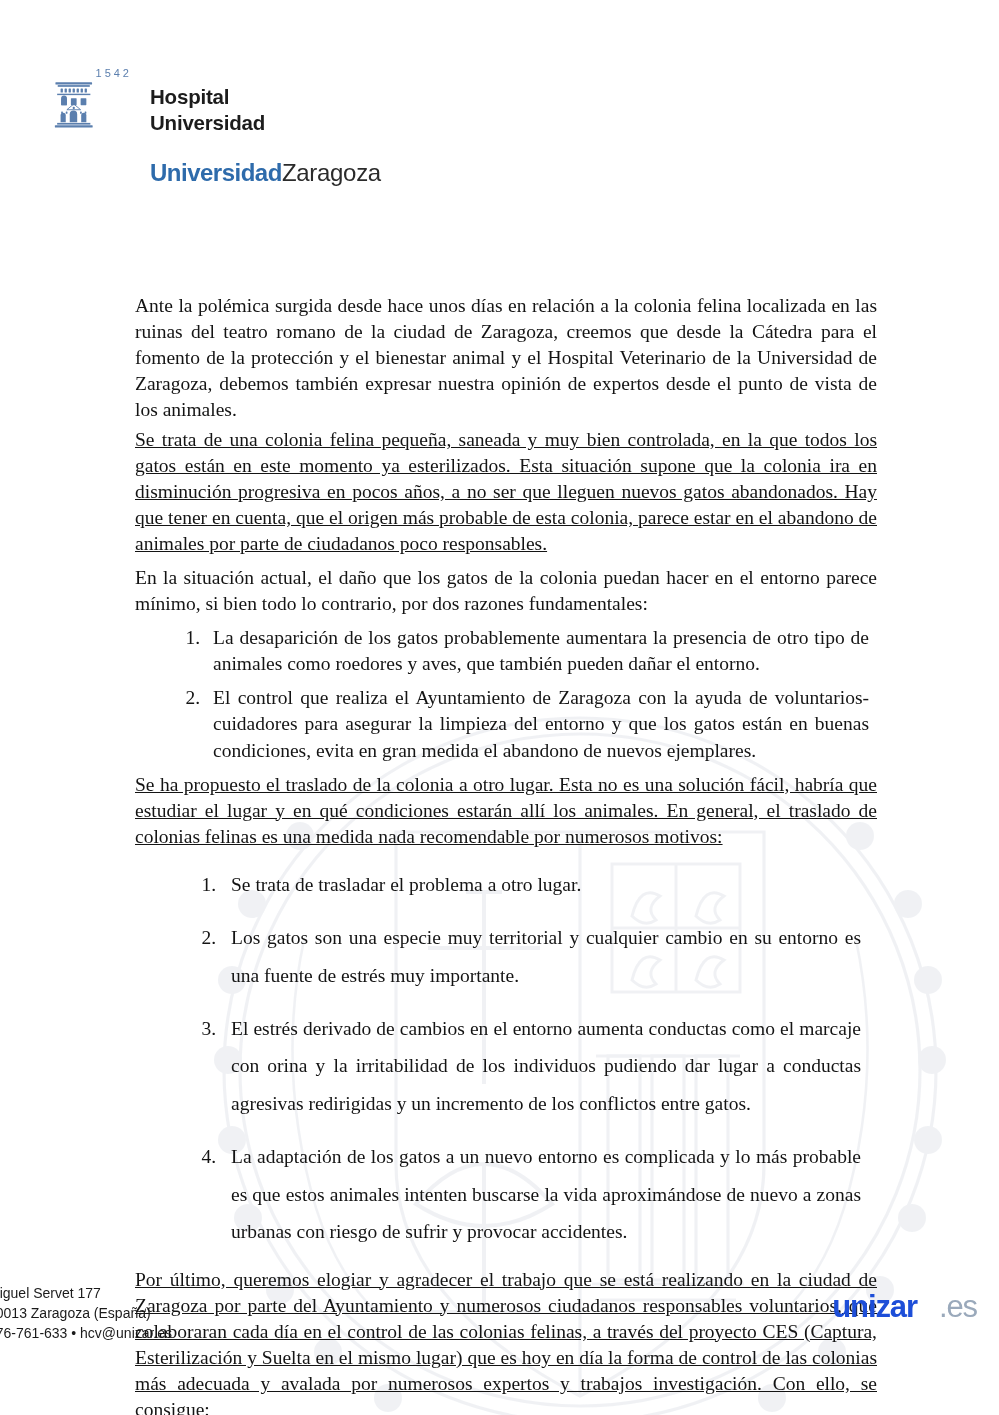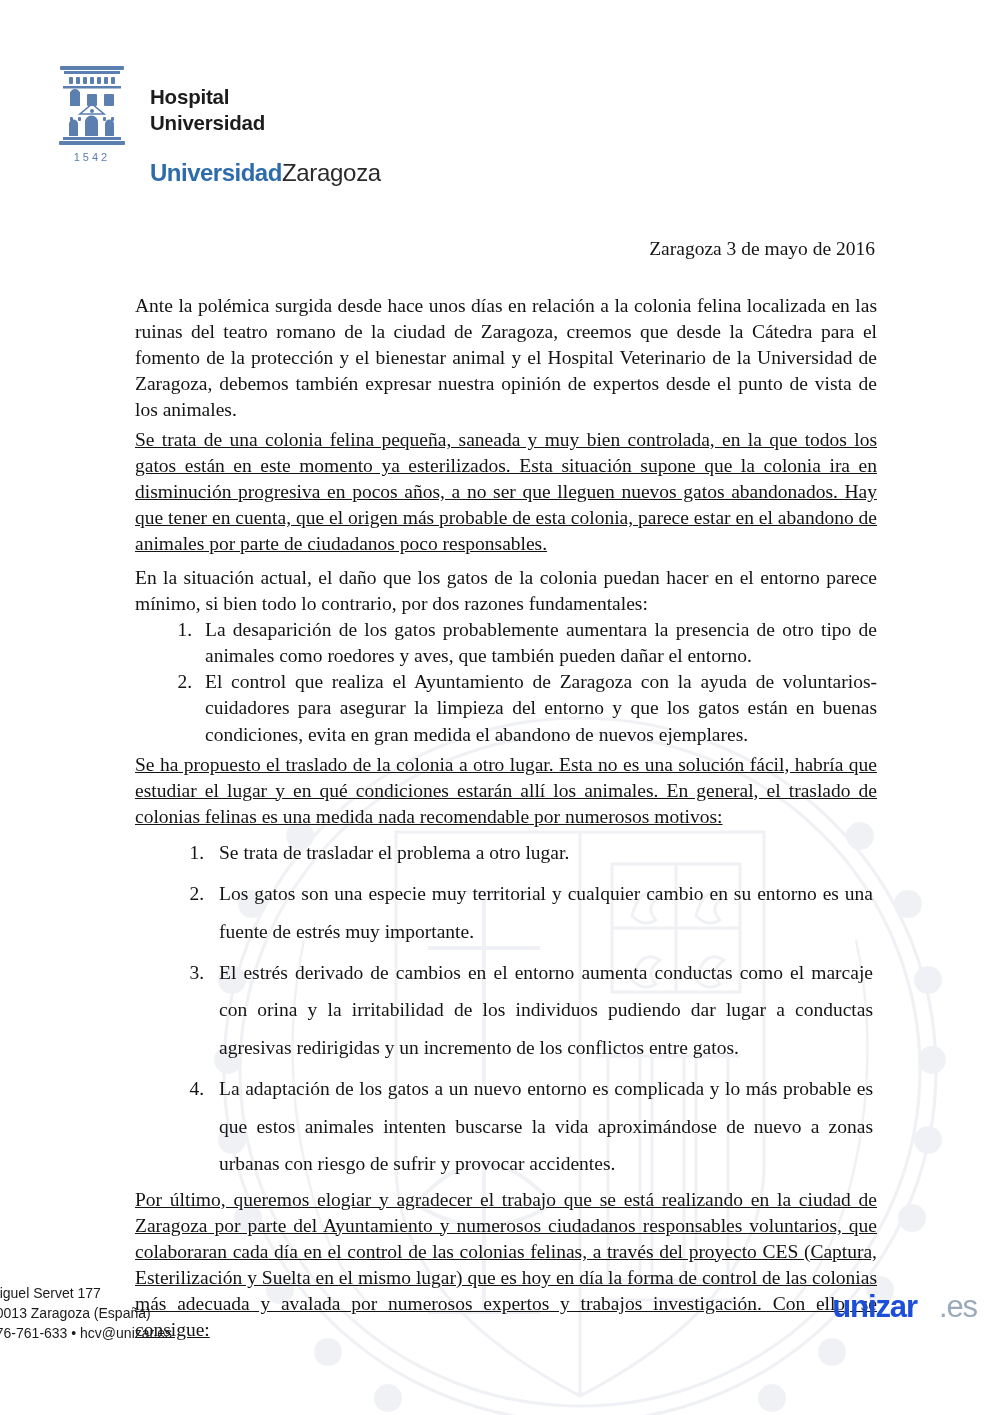--- a/index.html
+++ b/index.html
@@ -37,22 +37,21 @@
     left: 52px;
     top: 62px;
     display: flex;
     align-items: flex-start;
     z-index: 3;
   }
   .crest-wrap {
     width: 80px;
     margin-right: 18px;
     display: flex;
-    flex-direction: column;
-    align-items: center;
+    align-items: flex-start;
   }
   .crest-svg { display: block; width: 76px; height: 84px; }
   .crest-year {
     margin-top: 5px;
     font-family: "Liberation Sans", sans-serif;
     font-size: 11px;
     letter-spacing: 3px;
     color: #5b7fae;
     font-weight: 400;
   }
@@ -113,30 +112,30 @@
 
   ol.list {
     margin: 0;
     padding-left: 62px;
     font-size: 19.5px;
   }
   ol.list.single li {
     line-height: 1.335;
     text-align: justify;
     padding-left: 8px;
-    margin: 0;
+    margin: 8px;
   }
   ol.list.spaced {
     padding-left: 70px;
   }
   ol.list.spaced li {
     line-height: 1.92;
     text-align: justify;
     padding-left: 10px;
-    margin: 4px;
+    margin: 16px;
   }
 
   
   .footer {
     position: absolute;
     left: 0;
     right: 0;
     bottom: 62px;
     height: 70px;
     z-index: 3;
@@ -278,21 +277,20 @@
     </div>
     <div class="brand">
       <div class="brand-line1">Hospital</div>
       <div class="brand-line2">Universidad</div>
       <div class="brand-uni">
         <span class="u-blue">Universidad</span><span class="u-gray">Zaragoza</span>
       </div>
     </div>
   </div>
 
-  <div class="date-line">Zaragoza 3 de mayo de 2016</div>
 
   <div class="content">
 
     <p class="para">Ante la polémica surgida desde hace unos días en relación a la colonia felina localizada en las ruinas del teatro romano de la ciudad de Zaragoza, creemos que desde la Cátedra para el fomento de la protección y el bienestar animal y el Hospital Veterinario de la Universidad de Zaragoza, debemos también expresar nuestra opinión de expertos desde el punto de vista de los animales.</p>
 
     <p class="para gap-before">Se trata de una colonia felina pequeña, saneada y muy bien controlada, en la que todos los gatos están en este momento ya esterilizados. Esta situación supone que la colonia ira en disminución progresiva en pocos años, a no ser que lleguen nuevos gatos abandonados. Hay que tener en cuenta, que el origen más probable de esta colonia, parece estar en el abandono de animales por parte de ciudadanos poco responsables.</p>
 
     <p class="para tight">En la situación actual, el daño que los gatos de la colonia puedan  hacer en el entorno parece mínimo, si bien todo lo contrario, por dos razones fundamentales:</p>
 
     <ol class="list single">

